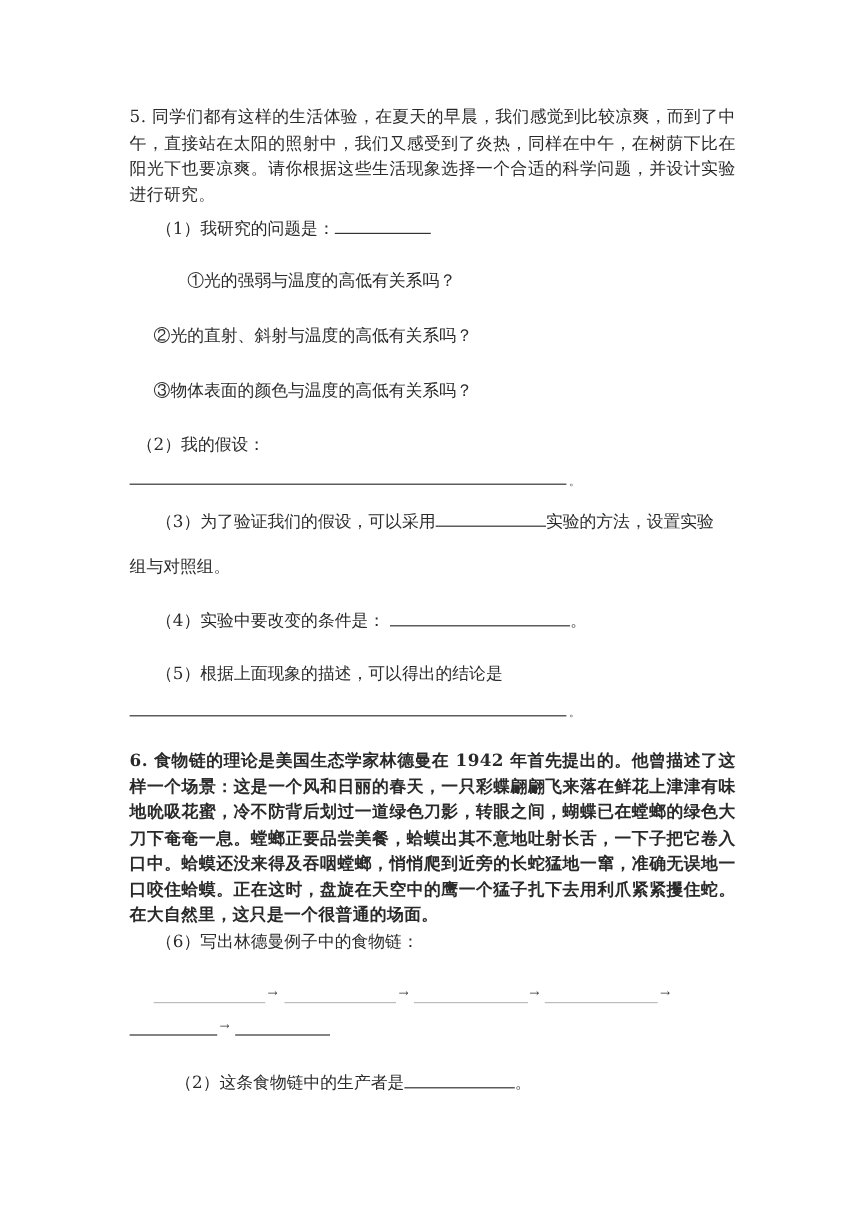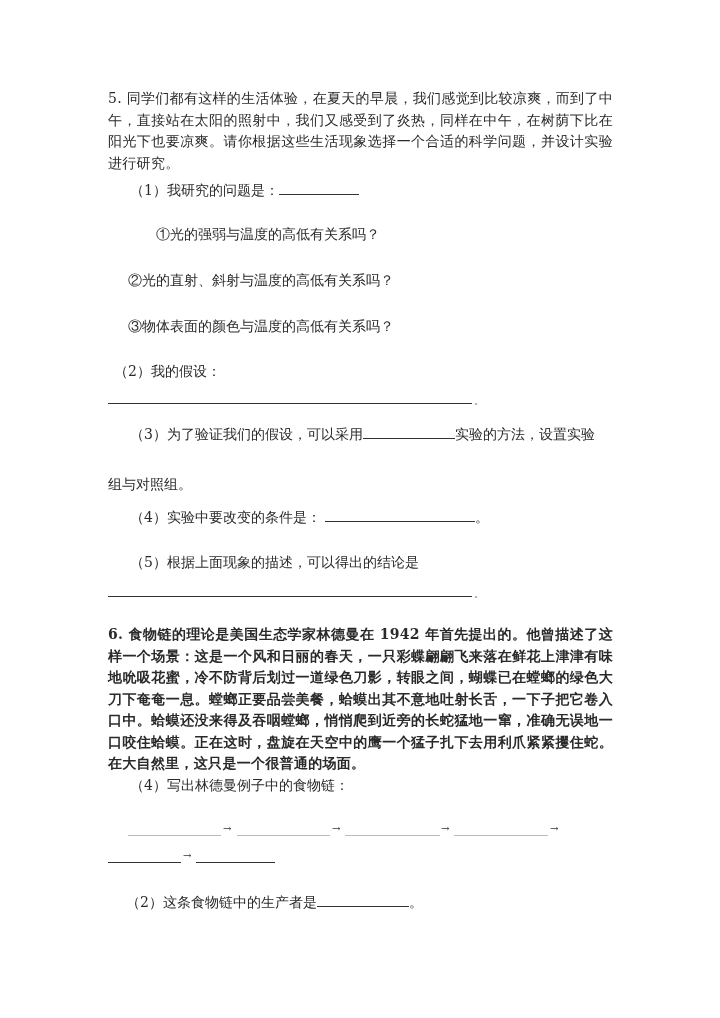--- a/index.html
+++ b/index.html
@@ -31,42 +31,42 @@
 <div class="line-text" style="left:128px; top:270px;text-align:center;">②光的直射、斜射与温度的高低有关系吗？</div>
 <div class="line-text" style="left:128px; top:316px;">③物体表面的颜色与温度的高低有关系吗？</div>
 
 <div class="line-text" style="left:114px; top:361px;">（2）我的假设：</div>
 <div class="hr-blank" style="left:108px; top:403px; width:364px;"></div>
 <div class="dot" style="left:474px; top:394px;">。</div>
 
 <div class="line-text" style="left:130px; top:424px;text-align:center;">
   <span>（3）为了验证我们的假设，可以采用</span><span class="blank" style="width:92px;"></span><span>实验的方法，设置实验</span>
 </div>
-<div class="line-text" style="left:108px; top:474px;">组与对照组。</div>
+<div class="line-text" style="left:108px; top:463px;">组与对照组。</div>
 
 <div class="line-text" style="left:130px; top:507px;">
   <span>（4）实验中要改变的条件是：</span><span class="blank" style="width:150px; margin-left:4px;"></span><span>。</span>
 </div>
 
 <div class="line-text" style="left:130px; top:552px;">（5）根据上面现象的描述，可以得出的结论是</div>
 <div class="hr-blank" style="left:108px; top:596px; width:364px;"></div>
 <div class="dot" style="left:474px; top:587px;">。</div>
 
 <div class="para" style="top:624px;font-weight:bold;">6. 食物链的理论是美国生态学家林德曼在 1942 年首先提出的。他曾描述了这样一个场景：这是一个风和日丽的春天，一只彩蝶翩翩飞来落在鲜花上津津有味地吮吸花蜜，冷不防背后划过一道绿色刀影，转眼之间，蝴蝶已在螳螂的绿色大刀下奄奄一息。螳螂正要品尝美餐，蛤蟆出其不意地吐射长舌，一下子把它卷入口中。蛤蟆还没来得及吞咽螳螂，悄悄爬到近旁的长蛇猛地一窜，准确无误地一口咬住蛤蟆。正在这时，盘旋在天空中的鹰一个猛子扎下去用利爪紧紧攫住蛇。在大自然里，这只是一个很普通的场面。</div>
 
-<div class="line-text" style="left:130px; top:775px;">（4）写出林德曼例子中的食物链：</div>
+<div class="line-text" style="left:130px; top:775px;">（6）写出林德曼例子中的食物链：</div>
 
 <div class="grey-blank" style="left:128px; top:835px; width:93px;"></div>
 <div class="arrow" style="left:223px; top:824px;">→</div>
 <div class="grey-blank" style="left:237px; top:835px; width:93px;"></div>
 <div class="arrow" style="left:332px; top:824px;">→</div>
 <div class="grey-blank" style="left:345px; top:835px; width:95px;"></div>
 <div class="arrow" style="left:441px; top:824px;">→</div>
 <div class="grey-blank" style="left:454px; top:835px; width:94px;"></div>
 <div class="arrow" style="left:550px; top:824px;">→</div>
 
 <div class="hr-blank" style="left:108px; top:862px; width:73px;"></div>
 <div class="arrow" style="left:183px; top:851px;">→</div>
 <div class="hr-blank" style="left:196px; top:862px; width:79px;"></div>
 
-<div class="line-text" style="left:126px; top:892px;">
+<div class="line-text" style="left:146px; top:892px;">
   <span>（2）这条食物链中的生产者是</span><span class="blank" style="width:92px;"></span><span>。</span>
 </div>
 
 </body></html>

